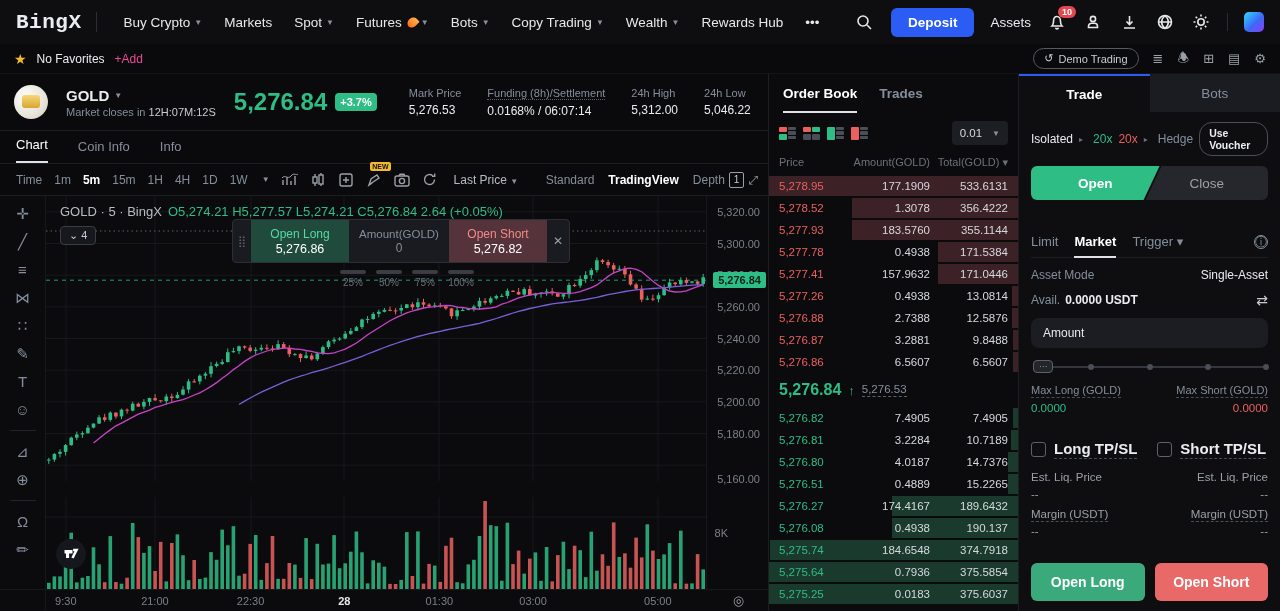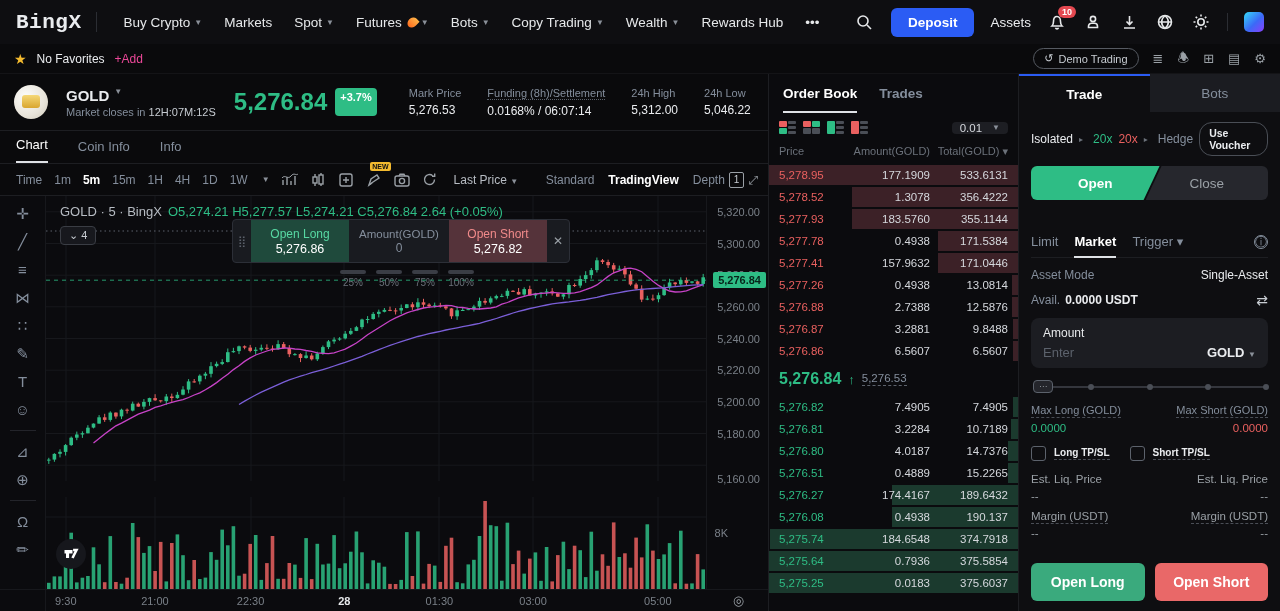--- a/index.html
+++ b/index.html
@@ -1,18 +1,18 @@
 <!DOCTYPE html>
 <html><head>
 <meta charset="utf-8">
 <style>
   * { margin:0; padding:0; box-sizing:border-box; }
   html,body { width:1280px; height:611px; overflow:hidden; background:#0a0a0c;
     font-family:"Liberation Sans","DejaVu Sans",sans-serif; color:#eaecef; }
-  .row { display:flex; }
+  .row { display:flex; align-items:center; }
   .sec { color:#848e9c; }
   .grn { color:#2ebd85; }
   .red { color:#e9605f; }
 
   
   #topnav { height:44px; background:#0e0e11; display:flex; align-items:center; padding:0 16px; gap:0; }
   #logo { font-size:21px; font-weight:bold; letter-spacing:.5px; margin-right:14px;font-family:Liberation Mono, monospace; }
   .nav-sep { width:1px; height:20px; background:#2b2d33; margin-right:16px; }
   .nav-item { display:flex; align-items:center; gap:4px; font-size:13.5px; color:#e6e8ea; padding:0 11px; cursor:pointer; white-space:nowrap; }
   .caret { font-size:8px; color:#8a9099; }
@@ -110,21 +110,21 @@
   .pct .tx { font-size:10px; color:#6b717a; }
 
   
   #ob-tabs { display:flex; gap:22px; padding:12px 14px 0; }
   .obtab { font-size:13.5px; font-weight:bold; color:#848e9c; padding-bottom:10px; cursor:pointer;}
   .obtab.act { color:#fff; border-bottom:2px solid #dfe2e6;}
   #ob-ctrl { display:flex; align-items:center; padding:8px 10px; gap:7px;}
   .obic { width:17px; height:13px; display:flex; gap:1.5px; cursor:pointer;}
   .obic .c { flex:1; display:flex; flex-direction:column; gap:1.5px;}
   .obic .b { flex:1; border-radius:1px; }
-  #prec-dd { margin-left:auto; background:#1d1e23; border-radius:4px; font-size:11.5px; color:#d5d8dd; padding:0 8px; display:flex; gap:10px; align-items:center; cursor:pointer;}
+  #prec-dd { margin-left:auto; background:#1d1e23; border-radius:4px; font-size:11.5px; color:#d5d8dd; padding:6px 8px; display:flex; gap:10px; align-items:center; cursor:pointer;}
   #ob-heads { display:flex; font-size:11px; color:#6b717a; padding:3px 10px 6px; }
   #ob-heads span:nth-child(1){width:64px;}
   #ob-heads span:nth-child(2){flex:1;text-align:right;}
   #ob-heads span:nth-child(3){width:78px;text-align:right;}
   .obrow { display:flex; font-size:11.5px; height:22px; align-items:center; padding:0 10px; position:relative; cursor:pointer;}
   .obrow .depth { position:absolute; right:0; top:1px; bottom:1px; }
   .obrow.a .depth { background:#3c2127; }
   .obrow.b .depth { background:#1b3a2e; }
   .obrow span { position:relative; }
   .obrow .px { width:64px; }
@@ -162,21 +162,21 @@
   #amt-box .ph { font-size:13px; color:#5c626c;}
   #amt-box .unit { margin-left:auto; font-size:13px; font-weight:bold; cursor:pointer;}
   #slider { position:relative; height:14px; margin:2px 2px 0;}
   #slider .track { position:absolute; left:0; right:0; top:6px; height:2px; background:#34363d;}
   #slider .dot { position:absolute; top:4px; width:6px; height:6px; border-radius:50%; background:#4a4e56; transform:translateX(-50%);}
   #slider .hnd { position:absolute; left:0; top:0; width:20px; height:13px; background:#24252b; border:1px solid #5c626c; border-radius:4px; color:#9aa0a6; font-size:8px; text-align:center; line-height:11px; cursor:grab;}
   #max-row { display:flex; font-size:11px; }
   #max-row .c { flex:1; } #max-row .c.r { text-align:right; }
   #max-row .ml { color:#848e9c; border-bottom:1px dashed #4a4e56; display:inline-block; padding-bottom:1px;}
   #max-row .mv { margin-top:4px; font-size:11.5px;}
-  #tpsl-row { display:flex; gap:20px; font-size:10px; font-weight:bold; margin-top:2px;}
+  #tpsl-row { display:flex; gap:20px; font-size:15px; font-weight:bold; margin-top:16px;}
   .ckb { display:flex; gap:8px; align-items:center; cursor:pointer;}
   .box { width:15px; height:15px; border:1.5px solid #5c626c; border-radius:3px;}
   .ckb .t { border-bottom:1px dashed #4a4e56; padding-bottom:1px;}
   #liq-grid { display:grid; grid-template-columns:1fr 1fr; row-gap:2px; font-size:11.5px; margin-top:2px;}
   #liq-grid .r { text-align:right; }
   #liq-grid .lab { color:#9aa0a6; } 
   #liq-grid .lab.dash span { border-bottom:1px dashed #4a4e56; padding-bottom:1px;}
   #liq-grid .val { color:#9aa0a6; padding:3px 0 6px; }
   #act-row { display:flex; gap:10px; margin-top:auto; }
   .bigbtn { flex:1; height:38px; border:none; border-radius:6px; font-size:14px; font-weight:bold; color:#fff; cursor:pointer;}
@@ -1075,24 +1075,20 @@
         <span class="k">Asset Mode</span>
         <span class="v">Single-Asset</span>
       </div>
       <div id="avail-row">
         <span class="sec">Avail.</span>
         <span style="font-weight:bold">0.0000 USDT</span>
         <span id="swap-ic">⇄</span>
       </div>
       <div id="amt-box">
         <div class="t">Amount</div>
-        <div class="r2">
-          <span class="ph">Enter</span>
-          <span class="unit"><span>GOLD</span> <span class="caret">▼</span></span>
-        </div>
       </div>
       <div id="slider">
         <div class="track"></div>
         <div class="dot" style="left:25%"></div>
           <div class="dot" style="left:50%"></div>
         <div class="dot" style="left:75%"></div>
           <div class="dot" style="left:100%"></div>
         <div class="hnd">⋯</div>
       </div>
       <div id="max-row">

